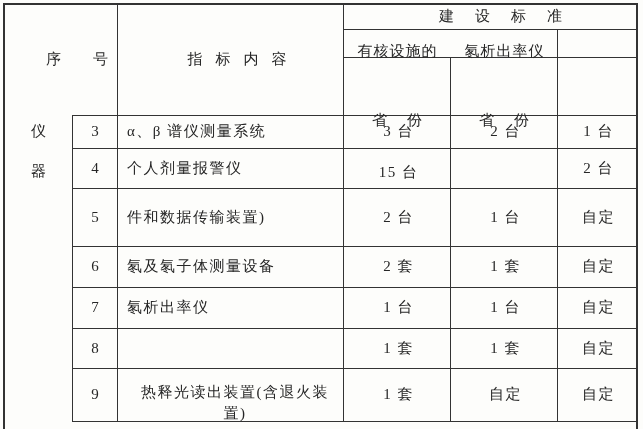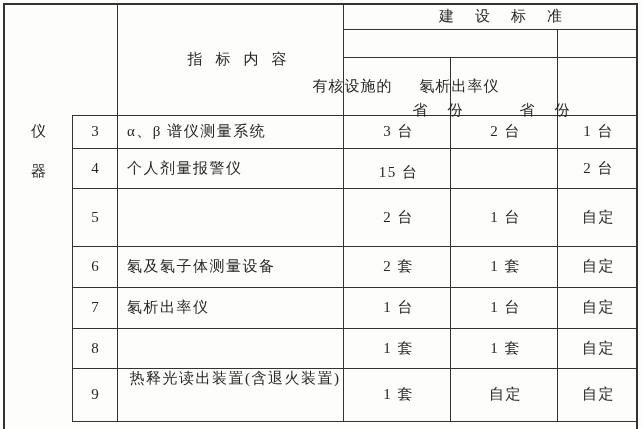--- a/index.html
+++ b/index.html
@@ -16,21 +16,21 @@
   .cell {
     position: absolute;
     display: flex;
     align-items: center;
     justify-content: center;
     font-size: 15px;
     line-height: 21px;
     white-space: pre;
   }
   .cell.left { justify-content: flex-start; box-sizing: border-box; padding-left: 9px; }
-  .cell.col { flex-direction: row; }
+  .cell.col { flex-direction: column; }
   .name { letter-spacing: 1.5px; }
   .val  { letter-spacing: 1.5px; padding-left: 1.5px; }
   .sp-serial    { letter-spacing: 32px; padding-left: 32px; }
   .sp-indicator { letter-spacing: 13px; padding-left: 13px; }
   .sp-standard  { letter-spacing: 21px; padding-left: 21px; }
   .sp-prov      { letter-spacing: 30px; padding-left: 30px; }
   .sp-muni      { letter-spacing: 6px;  padding-left: 6px; }
   .sp-sheng     { letter-spacing: 20px; padding-left: 20px; margin-top: 48px; }
   .sp-tight     { letter-spacing: 1px;  padding-left: 1px; }
 </style>
@@ -53,20 +53,21 @@
   <div class="line" style="left:343px;top:57px;width:293px;height:1px"></div>
   <div class="line" style="left:72px;top:115px;width:564px;height:1px"></div>
   <div class="line" style="left:72px;top:148px;width:564px;height:1px"></div>
   <div class="line" style="left:72px;top:188px;width:564px;height:1px"></div>
   <div class="line" style="left:72px;top:246px;width:564px;height:1px"></div>
   <div class="line" style="left:72px;top:287px;width:564px;height:1px"></div>
   <div class="line" style="left:72px;top:328px;width:564px;height:1px"></div>
   <div class="line" style="left:72px;top:368px;width:564px;height:1px"></div>
   <div class="line" style="left:72px;top:421px;width:564px;height:1px"></div>
 
+  <div class="cell sp-serial" style="left:5px;top:3px;width:112px;height:112px">序号</div>
 
   <div class="cell sp-indicator" style="left:118px;top:3px;width:225px;height:112px">指标内容</div>
 
   <div class="cell sp-standard" style="left:344px;top:3px;width:292px;height:26px">建设标准</div>
 
 
 
   <div class="cell col" style="left:344px;top:57px;width:106px;height:58px">
     <span class="sp-tight">有核设施的</span>
     <span class="sp-sheng">省份</span>
@@ -86,20 +87,21 @@
   <div class="cell val" style="left:451px;top:115px;width:106px;height:33px">2 台</div>
   <div class="cell val" style="left:558px;top:115px;width:78px;height:33px">1 台</div>
 
   <div class="cell" style="left:73px;top:148px;width:44px;height:40px">4</div>
   <div class="cell left name" style="left:118px;top:148px;width:225px;height:40px">个人剂量报警仪</div>
   <div class="cell val" style="left:344px;top:152px;width:106px;height:40px">15 台</div>
   <div class="cell val" style="left:558px;top:148px;width:78px;height:40px">2 台</div>
 
   <div class="cell" style="left:73px;top:188px;width:44px;height:58px">5</div>
   <div class="cell left col name" style="left:118px;top:188px;width:225px;height:58px;align-items:flex-start;justify-content:center">
+    <span>件和数据传输装置)</span>
   </div>
   <div class="cell val" style="left:344px;top:188px;width:106px;height:58px">2 台</div>
   <div class="cell val" style="left:451px;top:188px;width:106px;height:58px">1 台</div>
   <div class="cell val" style="left:558px;top:188px;width:78px;height:58px">自定</div>
 
   <div class="cell" style="left:73px;top:246px;width:44px;height:41px">6</div>
   <div class="cell left name" style="left:118px;top:246px;width:225px;height:41px">氡及氡子体测量设备</div>
   <div class="cell val" style="left:344px;top:246px;width:106px;height:41px">2 套</div>
   <div class="cell val" style="left:451px;top:246px;width:106px;height:41px">1 套</div>
   <div class="cell val" style="left:558px;top:246px;width:78px;height:41px">自定</div>
@@ -109,21 +111,21 @@
   <div class="cell val" style="left:344px;top:287px;width:106px;height:41px">1 台</div>
   <div class="cell val" style="left:451px;top:287px;width:106px;height:41px">1 台</div>
   <div class="cell val" style="left:558px;top:287px;width:78px;height:41px">自定</div>
 
   <div class="cell" style="left:73px;top:328px;width:44px;height:40px">8</div>
   <div class="cell val" style="left:344px;top:328px;width:106px;height:40px">1 套</div>
   <div class="cell val" style="left:451px;top:328px;width:106px;height:40px">1 套</div>
   <div class="cell val" style="left:558px;top:328px;width:78px;height:40px">自定</div>
 
   <div class="cell" style="left:73px;top:368px;width:44px;height:53px">9</div>
-  <div class="cell left col name" style="left:118px;top:368px;width:225px;height:53px;align-items:flex-start;justify-content:center">
+  <div class="cell left col name" style="left:118px;top:376px;width:225px;height:53px;align-items:center;justify-content:center">
     <span>热释光读出装置(含退火装</span>
     <span>置)</span>
   </div>
   <div class="cell val" style="left:344px;top:368px;width:106px;height:53px">1 套</div>
   <div class="cell val" style="left:451px;top:368px;width:106px;height:53px">自定</div>
   <div class="cell val" style="left:558px;top:368px;width:78px;height:53px">自定</div>
 
 </div>
 
 </body></html>

